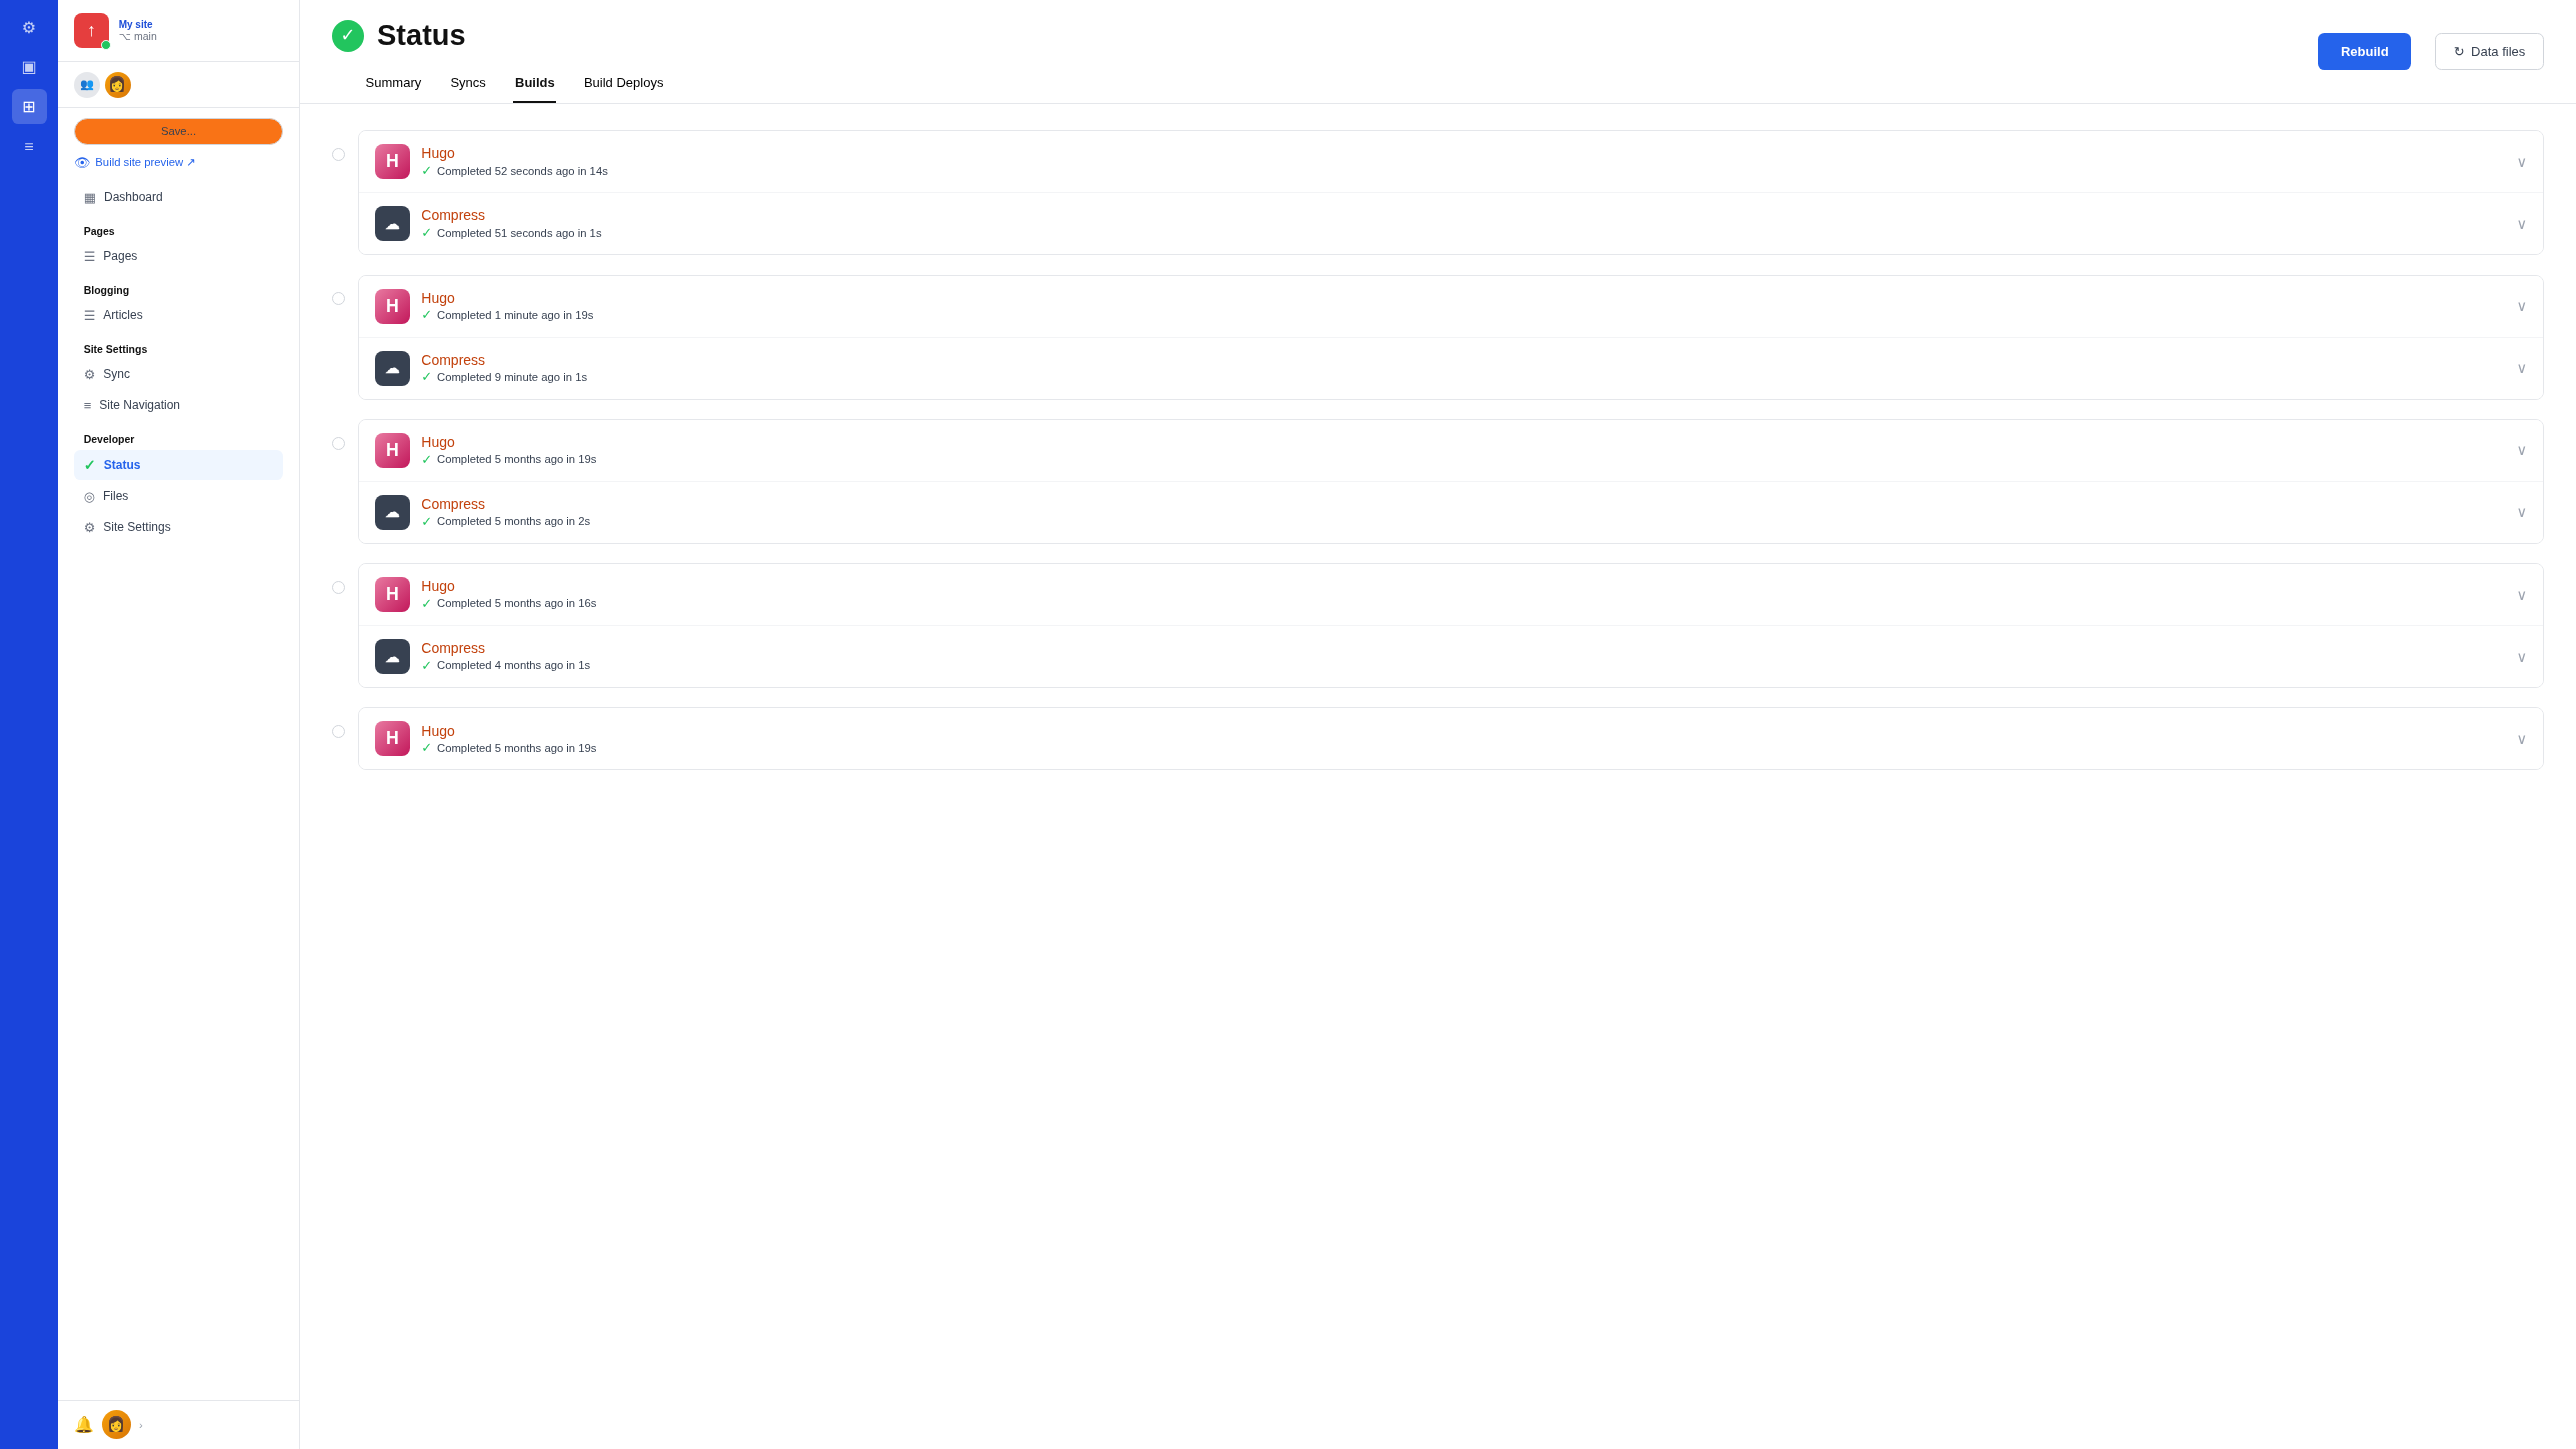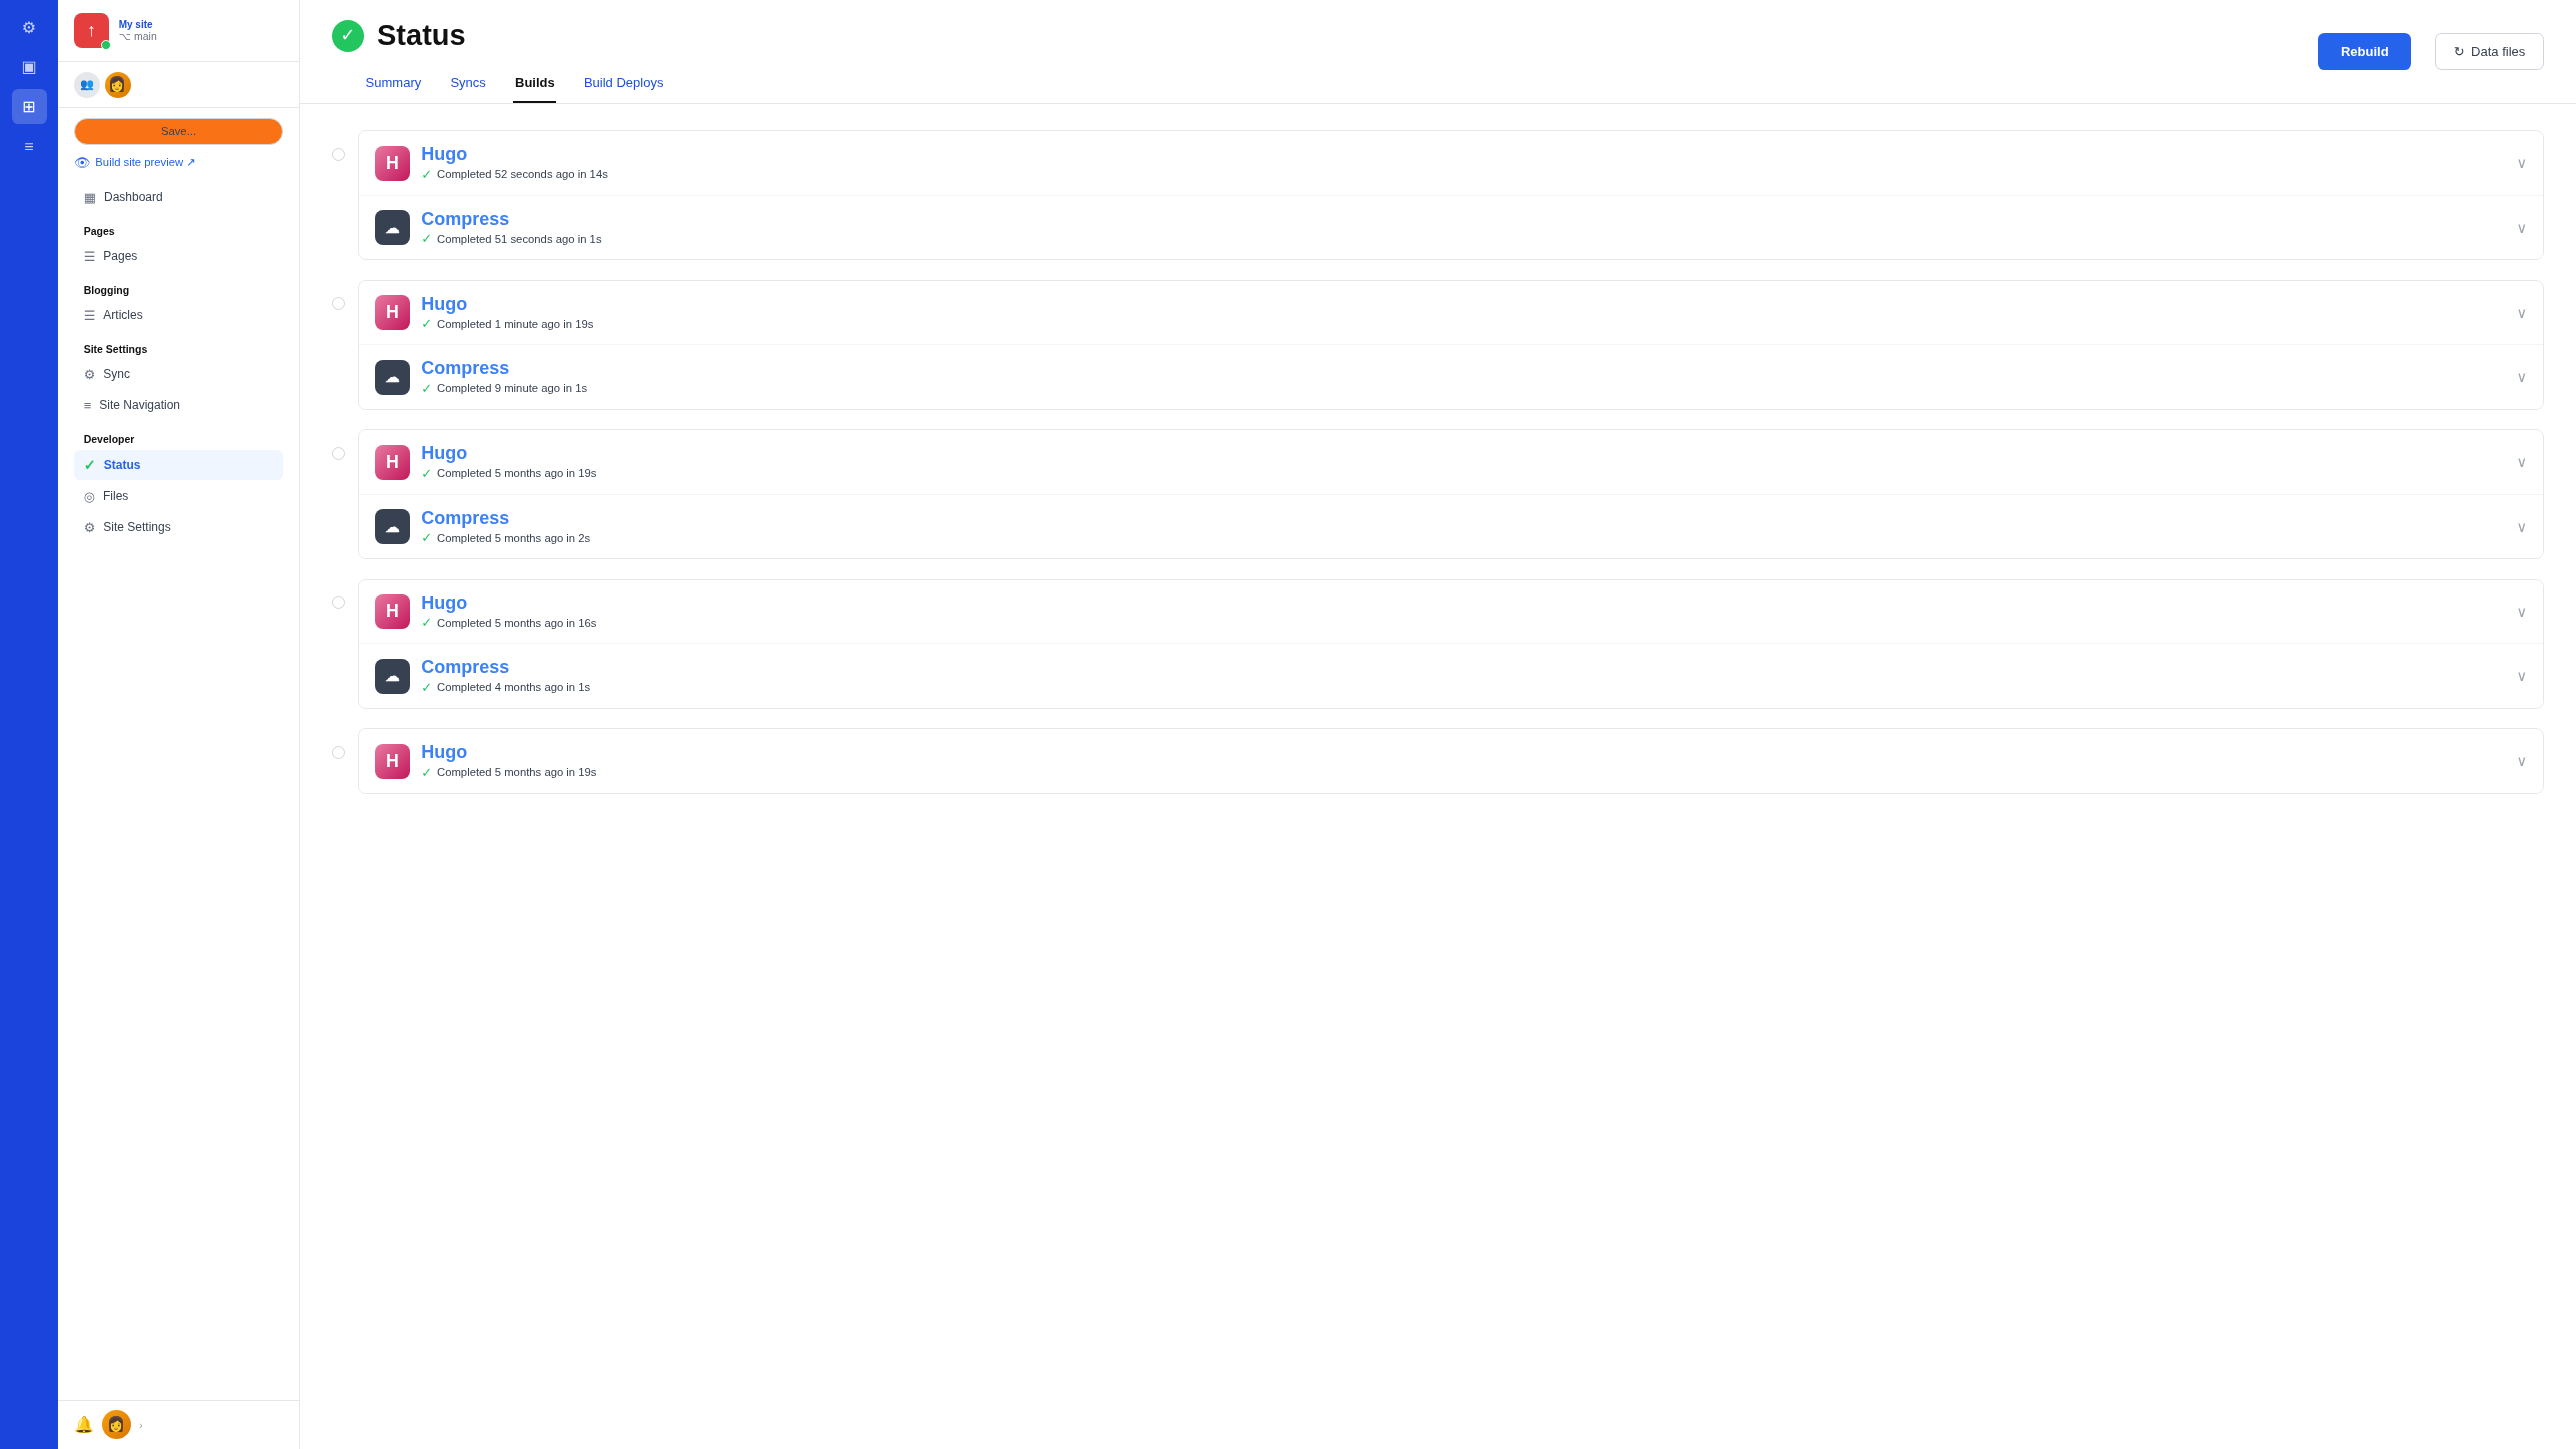--- a/index.html
+++ b/index.html
@@ -199,21 +199,21 @@
 
     .tabs {
       display: flex;
       gap: 26px;
       padding: 0 32px;
       margin-top: 13px;
     }
     .tab {
       padding: 9.7px 1.6px 11.3px;
       font-size: 13px;
-      color: #1d4ed8;
+      color: #000000;
       cursor: pointer;
       border-bottom: 2.4px solid transparent;
       font-weight: 500;
     }
     .tab.active {
       color: #111;
       border-bottom-color: #111;
       font-weight: 700;
     }
 
@@ -273,21 +273,21 @@
       color: #fff;
       font-size: 17.7px;
       font-weight: 900;
     }
     .compress-icon {
       background: #374151;
       color: #fff;
       font-size: 14.5px;
     }
     .step-info { flex: 1; }
-    .step-name { font-size: 18px; font-weight: 700; color: #3b82f6; }
+    .step-name { font-size: 14px; font-weight: 400; color: #c2410c; }
     .step-status {
       display: flex;
       align-items: center;
       gap: 4.8px;
       font-size: 11.3px;
       color: #374151;
       margin-top: 1.6px;
     }
     .step-check { color: #22c55e; font-size: 13px; }
     .step-chevron { margin-left: auto; color: #9ca3af; font-size: 14.5px; cursor: pointer; }

